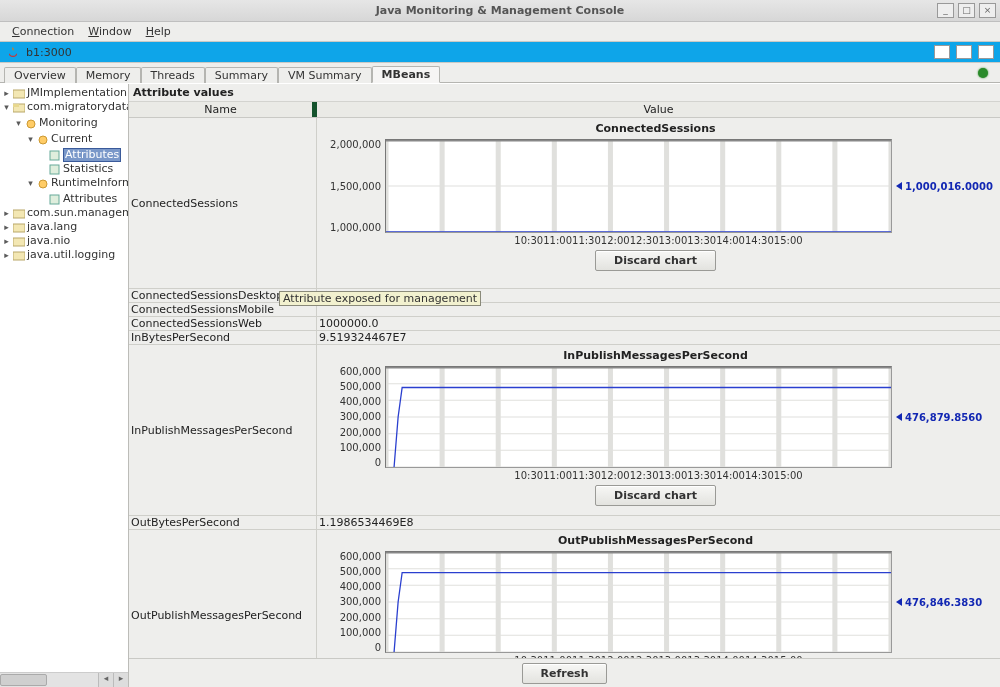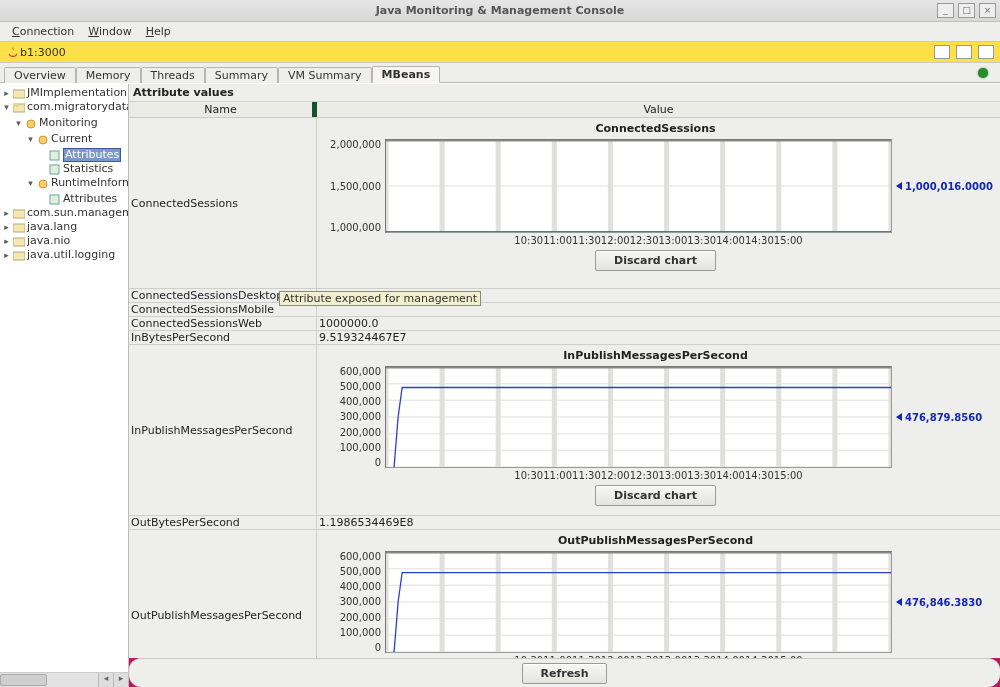--- a/index.html
+++ b/index.html
@@ -62,25 +62,26 @@
     gap: 2px;
   }
   .menubar .menu-item {
     padding: 1px 6px;
     color: #333;
   }
   .menubar .menu-item u { text-decoration: underline; }
   
   .innerbar {
     height: 20px;
-    background: #fde047;
+    background: #0ea5e9;
     border-bottom: 1px solid #c9c9c5;
     display: flex;
     align-items: center;
     padding: 0 6px;
+    gap: 6px;
   }
   .java-icon {
     width: 14px; height: 14px;
     display: inline-block;
   }
   .java-icon svg { display: block; }
   .inner-title { color: #333; }
   .innerbar .right-icons { margin-left: auto; display: flex; gap: 6px; color: #7a5; }
   .right-icon-box {
     width: 14px; height: 12px;
@@ -337,21 +338,20 @@
     color: #333;
     z-index: 10;
   }
   .footer {
     height: 28px;
     border-top: 1px solid #c9c9c5;
     display: flex;
     align-items: center;
     justify-content: center;
     background: #eeeeec;
-    border-radius: 12px;
   }
 
   
   .attr-body::-webkit-scrollbar { width: 14px; }
   .attr-body::-webkit-scrollbar-track { background: #e6e6e2; }
   .attr-body::-webkit-scrollbar-thumb { background: #cfcfcb; border: 1px solid #aaa; border-radius: 2px;}
 </style>
 </head>
 <body>
 

